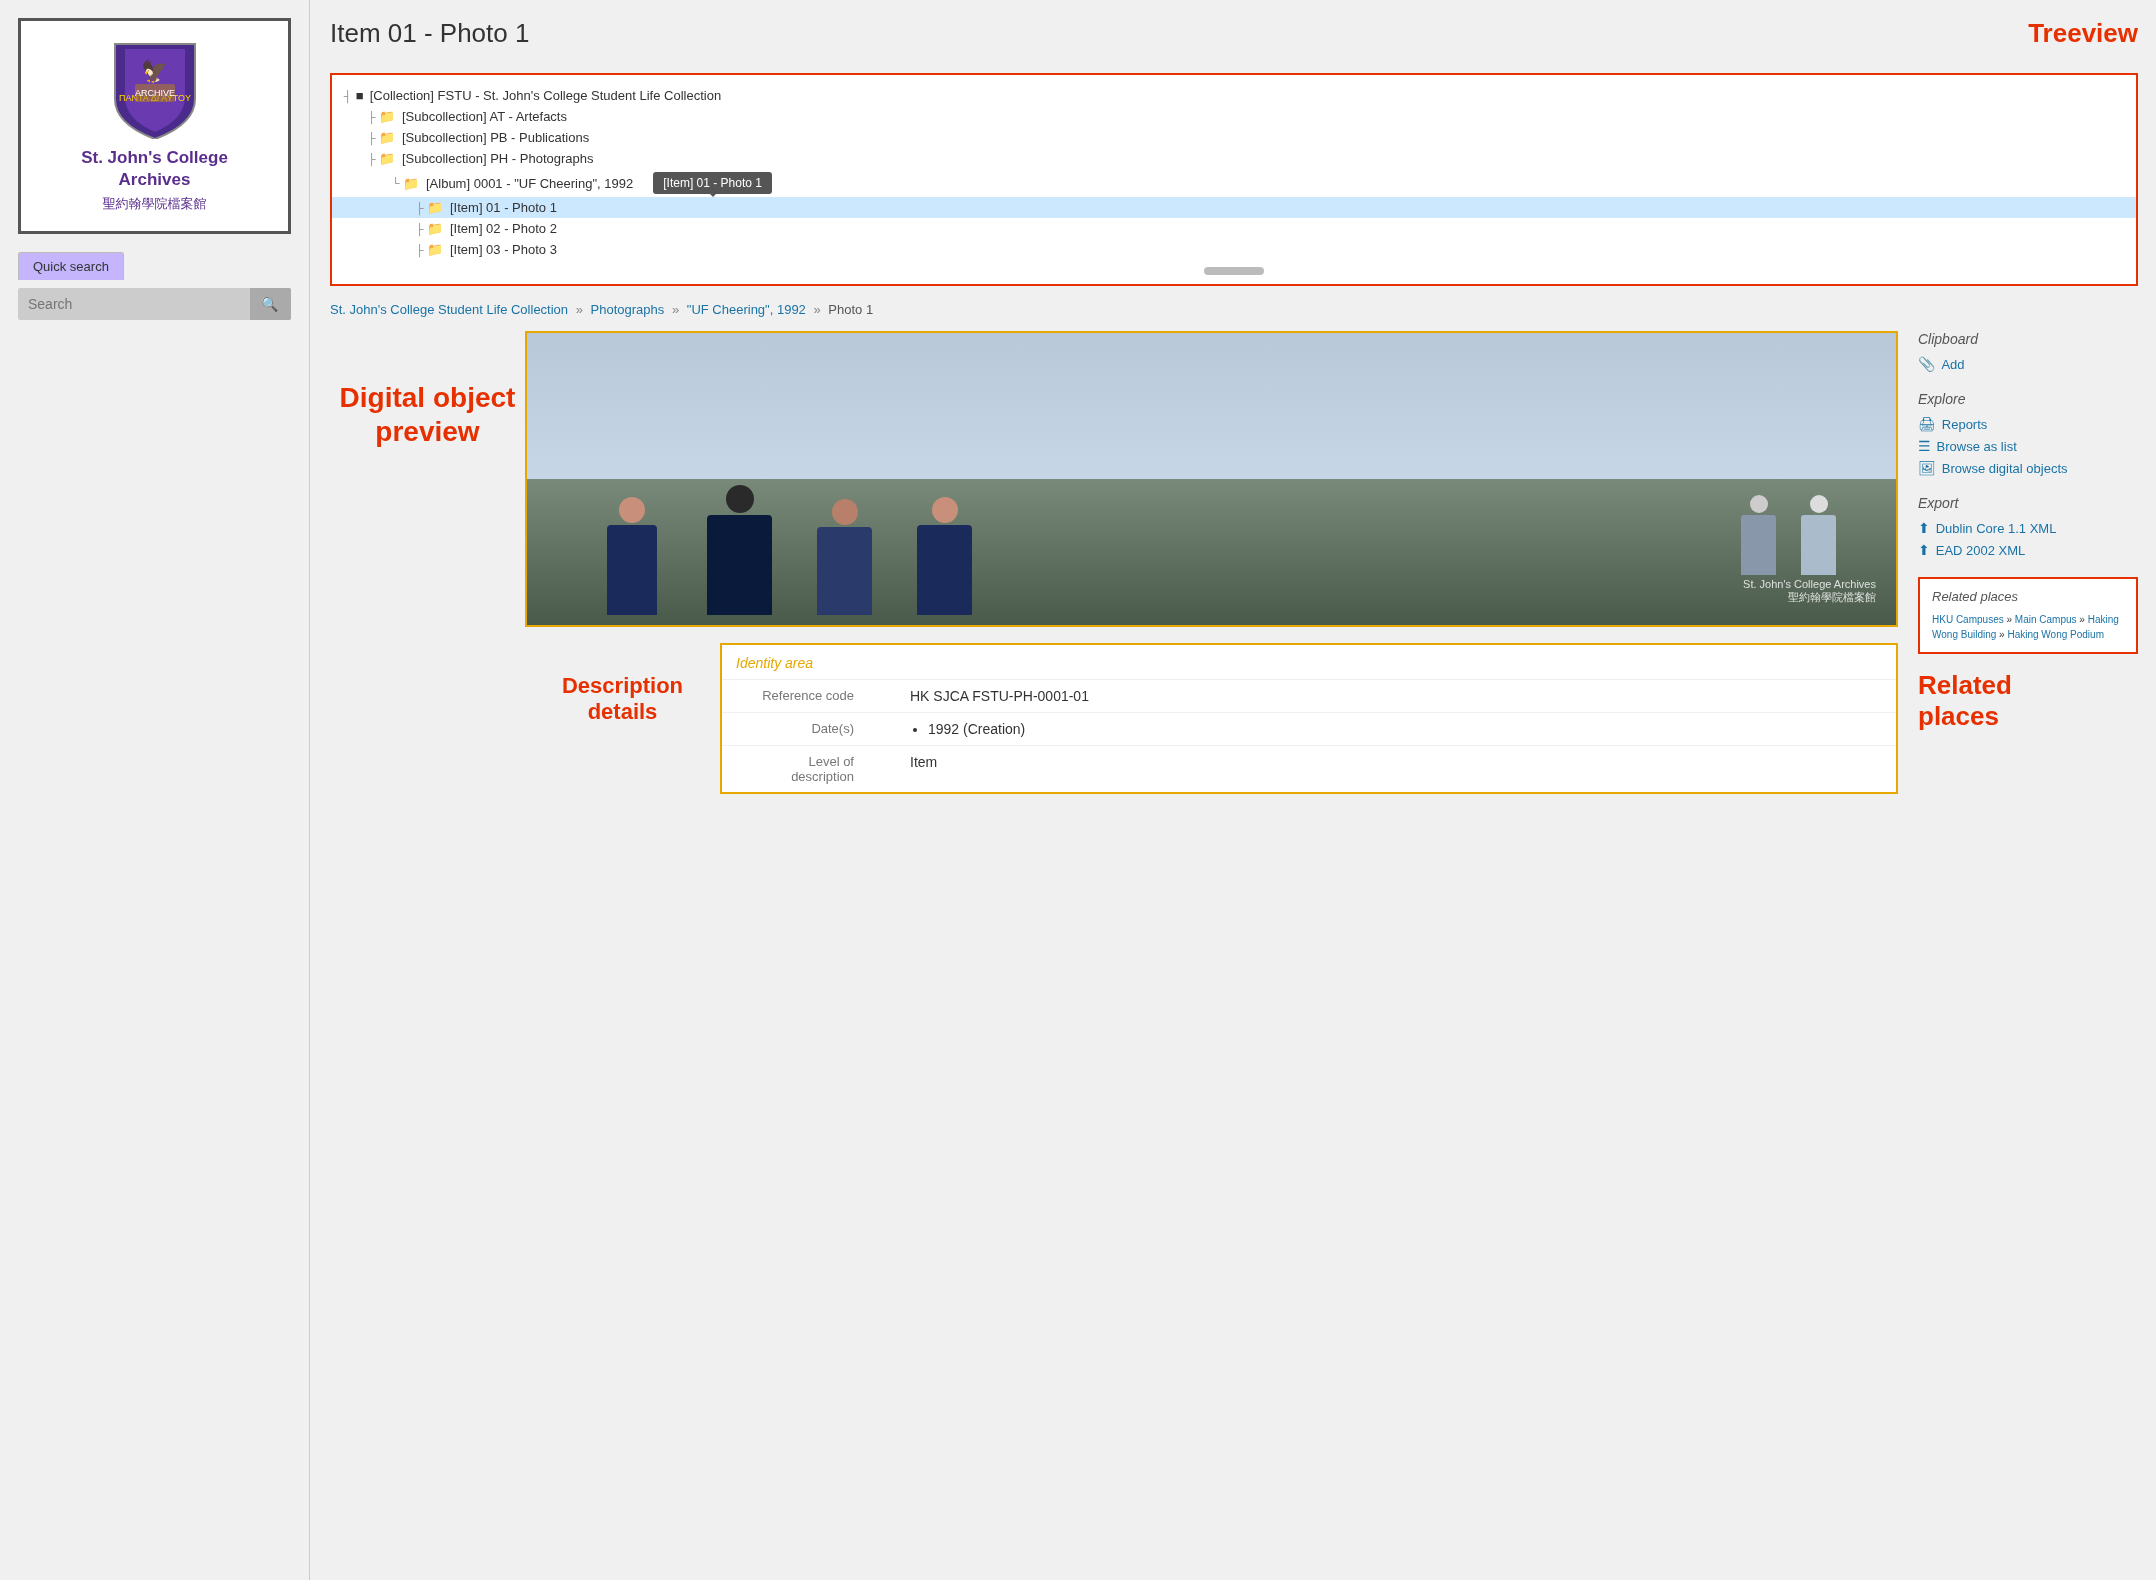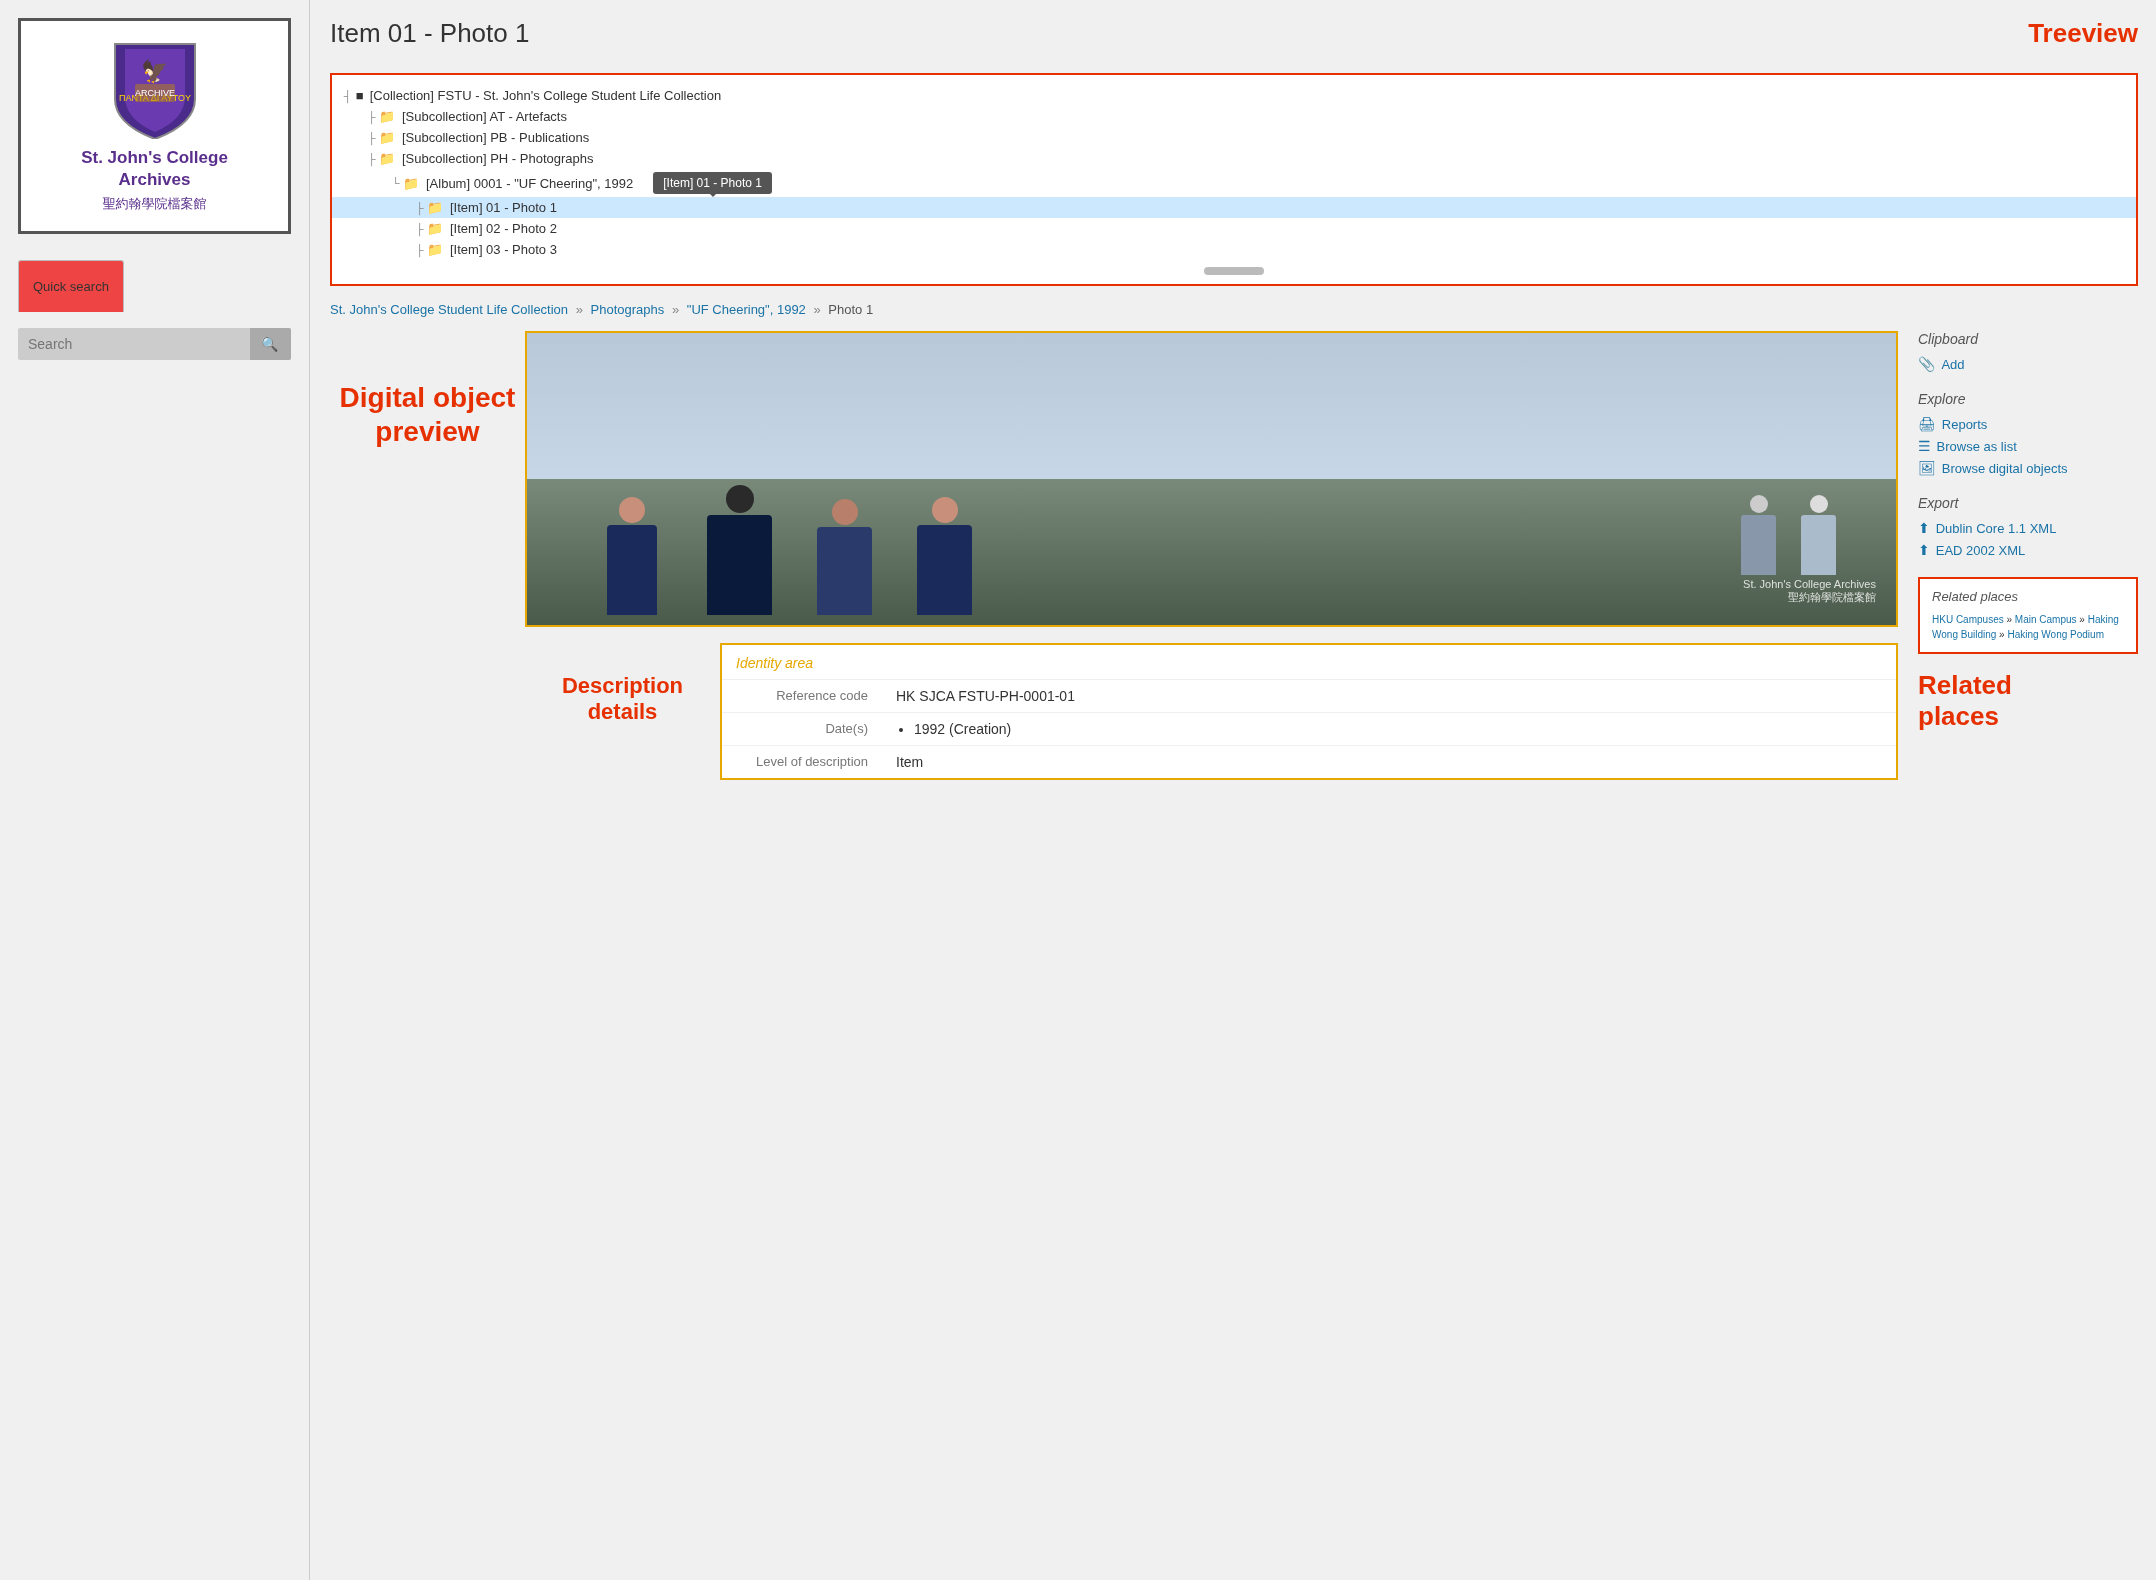--- a/index.html
+++ b/index.html
@@ -38,26 +38,26 @@
       line-height: 1.3;
     }
 
     .logo-subtitle {
       color: #5a2e8c;
       font-size: 13px;
       margin-top: 4px;
     }
 
     .quick-search-tab {
-      background: #ef4444;
+      background: #c4b5fd;
       border: 1px solid #bbb;
       border-bottom: none;
-      padding: 18px 14px;
+      padding: 6px 14px;
       display: inline-block;
-      margin: 8px 18px;
+      margin: 0 18px;
       font-size: 13px;
       cursor: pointer;
       border-radius: 3px 3px 0 0;
     }
 
     .search-bar-wrapper {
       padding: 8px 18px 18px 18px;
     }
 
     .search-bar {
@@ -252,21 +252,21 @@
       font-style: italic;
     }
 
     .identity-table {
       width: 100%;
       border-collapse: collapse;
       padding: 0 14px;
     }
 
     .identity-table tr td {
-      padding: 8px 14px;
+      padding: 8px 28px;
       vertical-align: top;
       margin-left: 21px;
     }
 
     .identity-table tr td:first-child {
       text-align: right;
       color: #777;
       width: 160px;
       font-size: 13px;
     }

